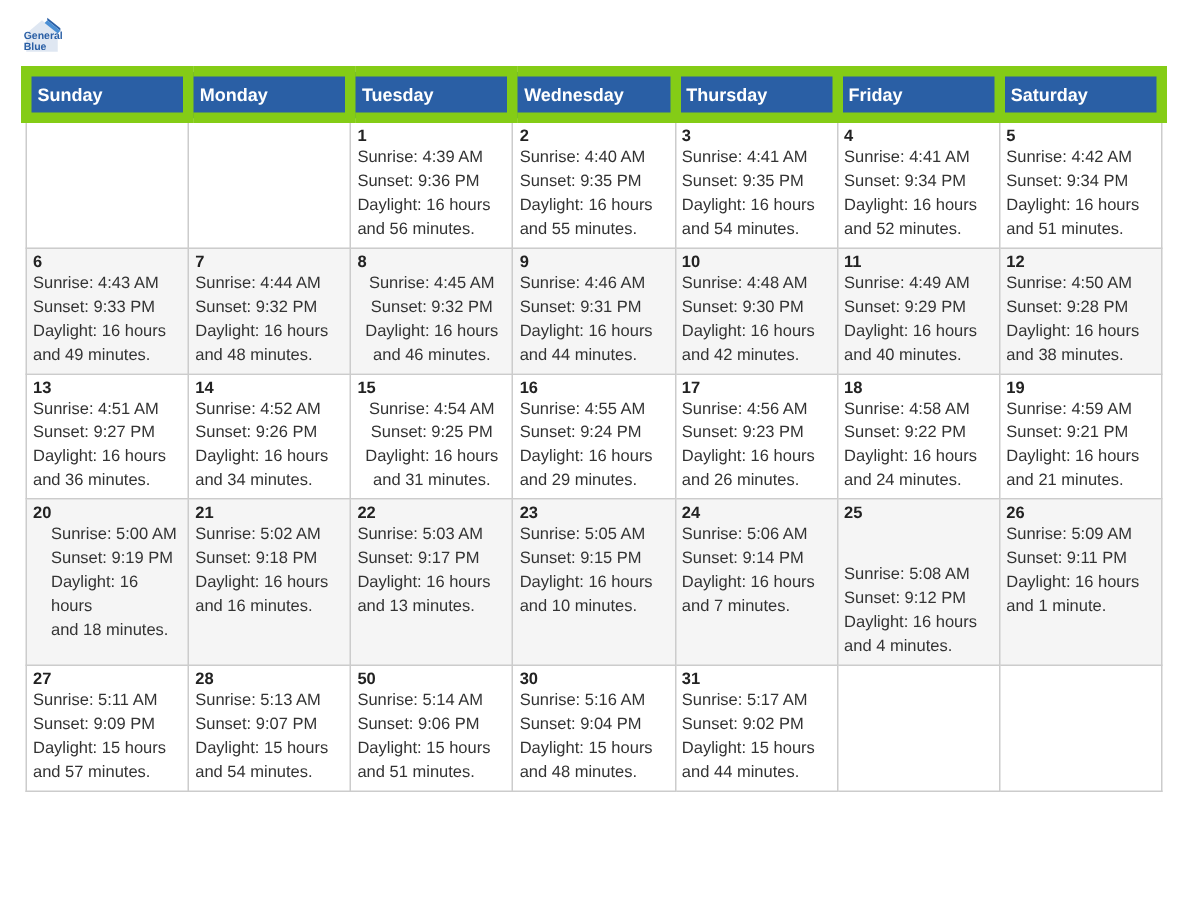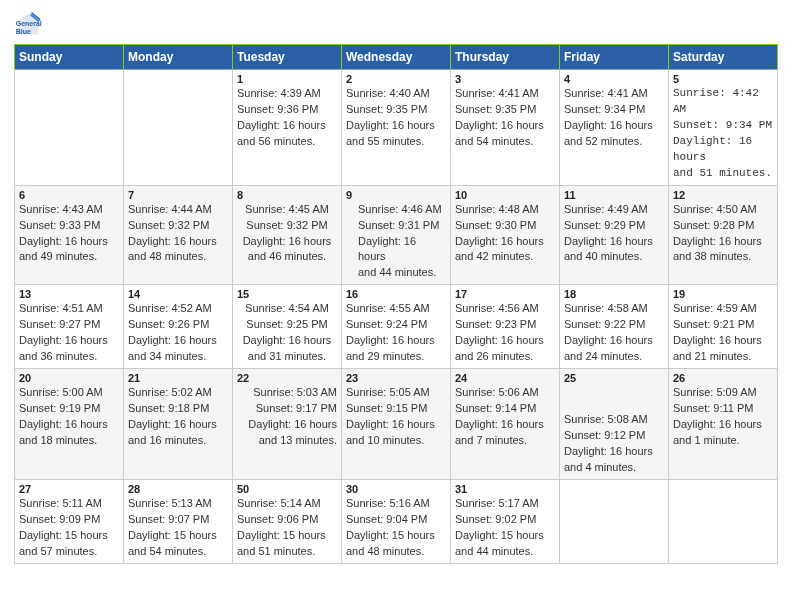--- a/index.html
+++ b/index.html
@@ -55,21 +55,21 @@
       border-collapse: collapse;
       table-layout: fixed;
     }
     thead tr th {
       background: #2a5fa5;
       color: #fff;
       font-size: 12px;
       font-weight: bold;
       padding: 5px 4px;
       text-align: left;
-      border: 1px solid #84cc16;
+      border: 7px solid #84cc16;
     }
     tbody tr td {
       border: 1px solid #ccc;
       vertical-align: top;
       padding: 3px 4px;
       font-size: 9.5px;
       color: #222;
       height: 78px;
       background: #fff;
     }
@@ -155,21 +155,21 @@
           </td>
           <td>
             <span class="day-num">4</span>
             <div class="day-info" style="white-space: pre-line;">Sunrise: 4:41 AM
 Sunset: 9:34 PM
 Daylight: 16 hours
 and 52 minutes.</div>
           </td>
           <td>
             <span class="day-num">5</span>
-            <div class="day-info" style="white-space: pre-line; font-family: Liberation Mono, monospace;">Sunrise: 4:42 AM
+            <div class="day-info" style="white-space: pre-line;">Sunrise: 4:42 AM
 Sunset: 9:34 PM
 Daylight: 16 hours
 and 51 minutes.</div>
           </td>
         </tr>
         <tr>
           <td>
             <span class="day-num">6</span>
             <div class="day-info" style="white-space: pre-line;">Sunrise: 4:43 AM
 Sunset: 9:33 PM
@@ -185,21 +185,21 @@
           </td>
           <td>
             <span class="day-num">8</span>
             <div class="day-info" style="white-space: pre-line; text-align: center;">Sunrise: 4:45 AM
 Sunset: 9:32 PM
 Daylight: 16 hours
 and 46 minutes.</div>
           </td>
           <td>
             <span class="day-num">9</span>
-            <div class="day-info" style="white-space: pre-line; margin-left: 12px;">Sunrise: 4:46 AM
+            <div class="day-info" style="white-space: pre-line;">Sunrise: 4:46 AM
 Sunset: 9:31 PM
 Daylight: 16 hours
 and 44 minutes.</div>
           </td>
           <td>
             <span class="day-num">10</span>
             <div class="day-info" style="white-space: pre-line;">Sunrise: 4:48 AM
 Sunset: 9:30 PM
 Daylight: 16 hours
 and 42 minutes.</div>
@@ -266,35 +266,35 @@
             <span class="day-num">19</span>
             <div class="day-info" style="white-space: pre-line;">Sunrise: 4:59 AM
 Sunset: 9:21 PM
 Daylight: 16 hours
 and 21 minutes.</div>
           </td>
         </tr>
         <tr>
           <td>
             <span class="day-num">20</span>
-            <div class="day-info" style="white-space: pre-line;">Sunrise: 5:00 AM
+            <div class="day-info" style="white-space: pre-line; margin-left: 12px;">Sunrise: 5:00 AM
 Sunset: 9:19 PM
 Daylight: 16 hours
 and 18 minutes.</div>
           </td>
           <td>
             <span class="day-num">21</span>
             <div class="day-info" style="white-space: pre-line;">Sunrise: 5:02 AM
 Sunset: 9:18 PM
 Daylight: 16 hours
 and 16 minutes.</div>
           </td>
           <td>
             <span class="day-num">22</span>
-            <div class="day-info" style="white-space: pre-line; text-align: right;">Sunrise: 5:03 AM
+            <div class="day-info" style="white-space: pre-line;">Sunrise: 5:03 AM
 Sunset: 9:17 PM
 Daylight: 16 hours
 and 13 minutes.</div>
           </td>
           <td>
             <span class="day-num">23</span>
             <div class="day-info" style="white-space: pre-line;">Sunrise: 5:05 AM
 Sunset: 9:15 PM
 Daylight: 16 hours
 and 10 minutes.</div>

